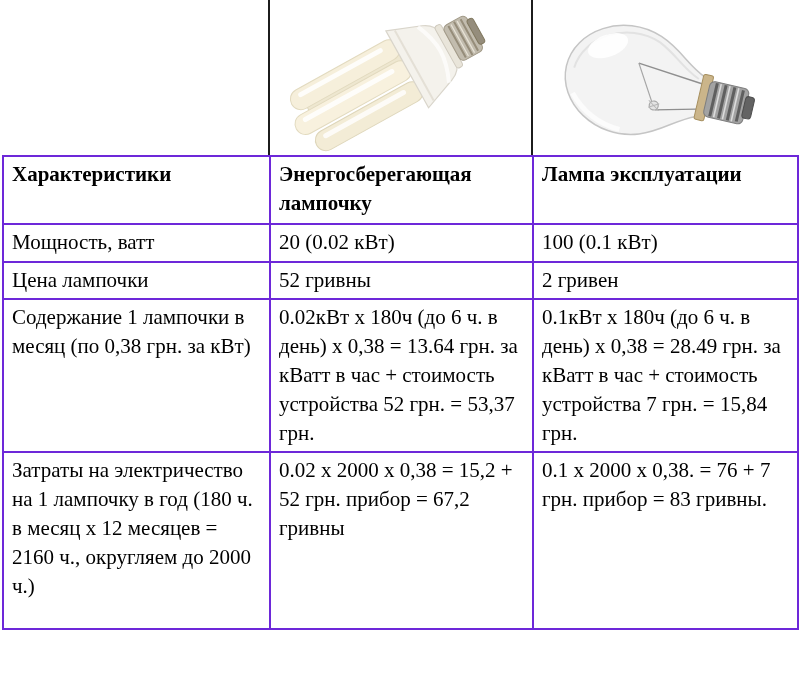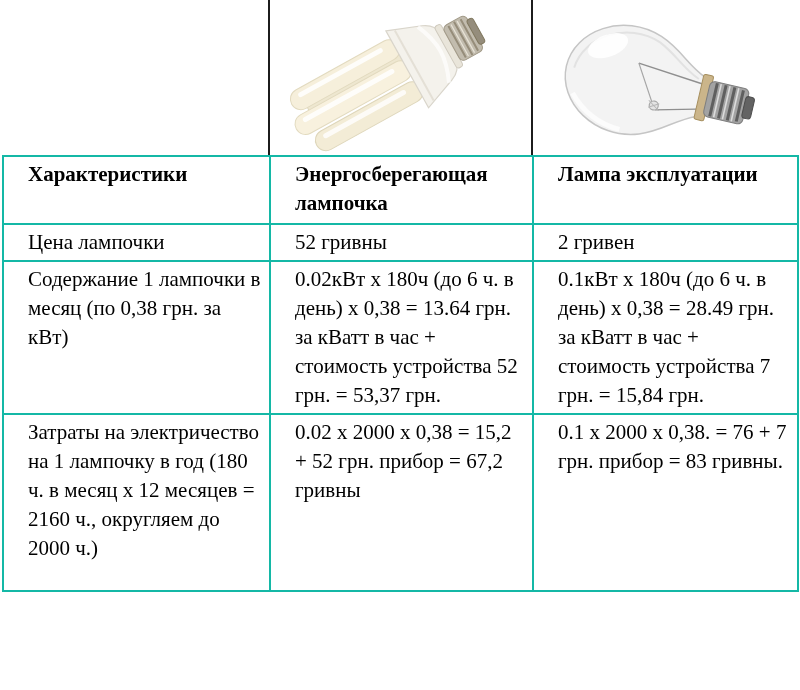--- a/index.html
+++ b/index.html
@@ -31,23 +31,23 @@
     position: absolute;
     left: 2px;
     top: 155px;
     width: 795px;
     border-collapse: collapse;
     table-layout: fixed;
     font-size: 21px;
     line-height: 29px;
   }
   .cmp th, .cmp td {
-    border: 2px solid #14b8a6;
+    border: 2px solid #6d28d9;
     vertical-align: top;
-    padding: 3px 6px 3px 24px;
+    padding: 3px 6px 3px 8px;
     text-align: left;
     overflow: hidden;
   }
   .cmp th { font-weight: bold; }
   .cmp td { font-weight: normal; }
   .just { text-align: justify; border-radius: 11px; }
   col.c1 { width: 267px; }
   col.c2 { width: 263px; }
   col.c3 { width: 265px; }
   tr.r-head { height: 68px; }
@@ -118,22 +118,27 @@
 
   <table class="cmp">
     <colgroup>
         <col class="c1">
         <col class="c2">
         <col class="c3">
       </colgroup>
     <tbody>
       <tr class="r-head">
         <th>Характеристики</th>
-        <th>Энергосберегающая лампочка</th>
+        <th>Энергосберегающая лампочку</th>
         <th>Лампа эксплуатации</th>
+      </tr>
+      <tr class="r1">
+        <td>Мощность, ватт</td>
+        <td>20 (0.02 кВт)</td>
+        <td>100 (0.1 кВт)</td>
       </tr>
       <tr class="r3">
         <td>Цена лампочки</td>
         <td>52 гривны</td>
         <td>2 гривен</td>
       </tr>
       <tr class="r4">
         <td class="just">Содержание 1 лампочки в месяц (по 0,38 грн. за кВт)</td>
         <td class="just">0.02кВт х 180ч (до 6 ч. в день) х 0,38 = 13.64 грн. за кВатт в час + стоимость устройства 52 грн. = 53,37 грн.</td>
         <td class="just">0.1кВт х 180ч (до 6 ч. в день)  х 0,38 = 28.49 грн. за кВатт в час + стоимость устройства 7 грн. = 15,84 грн.</td>

